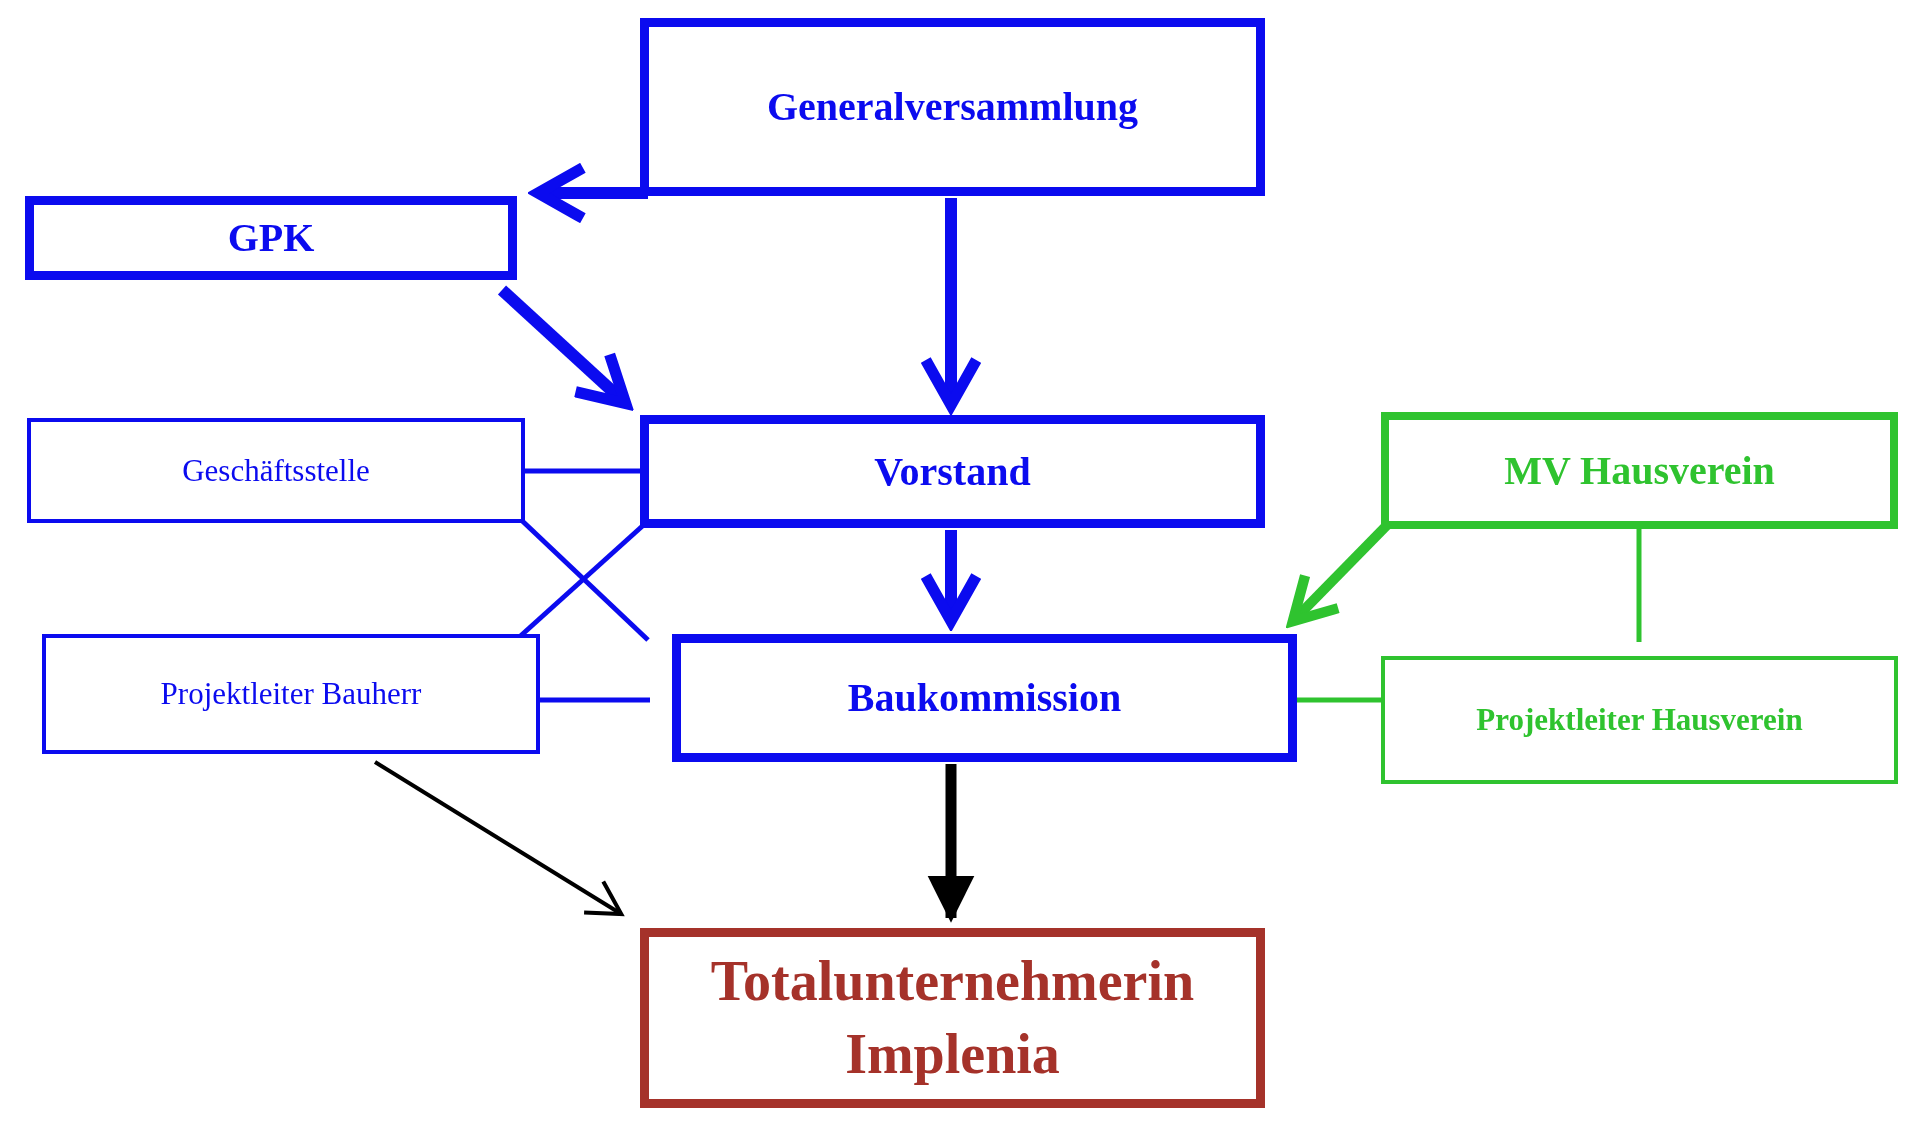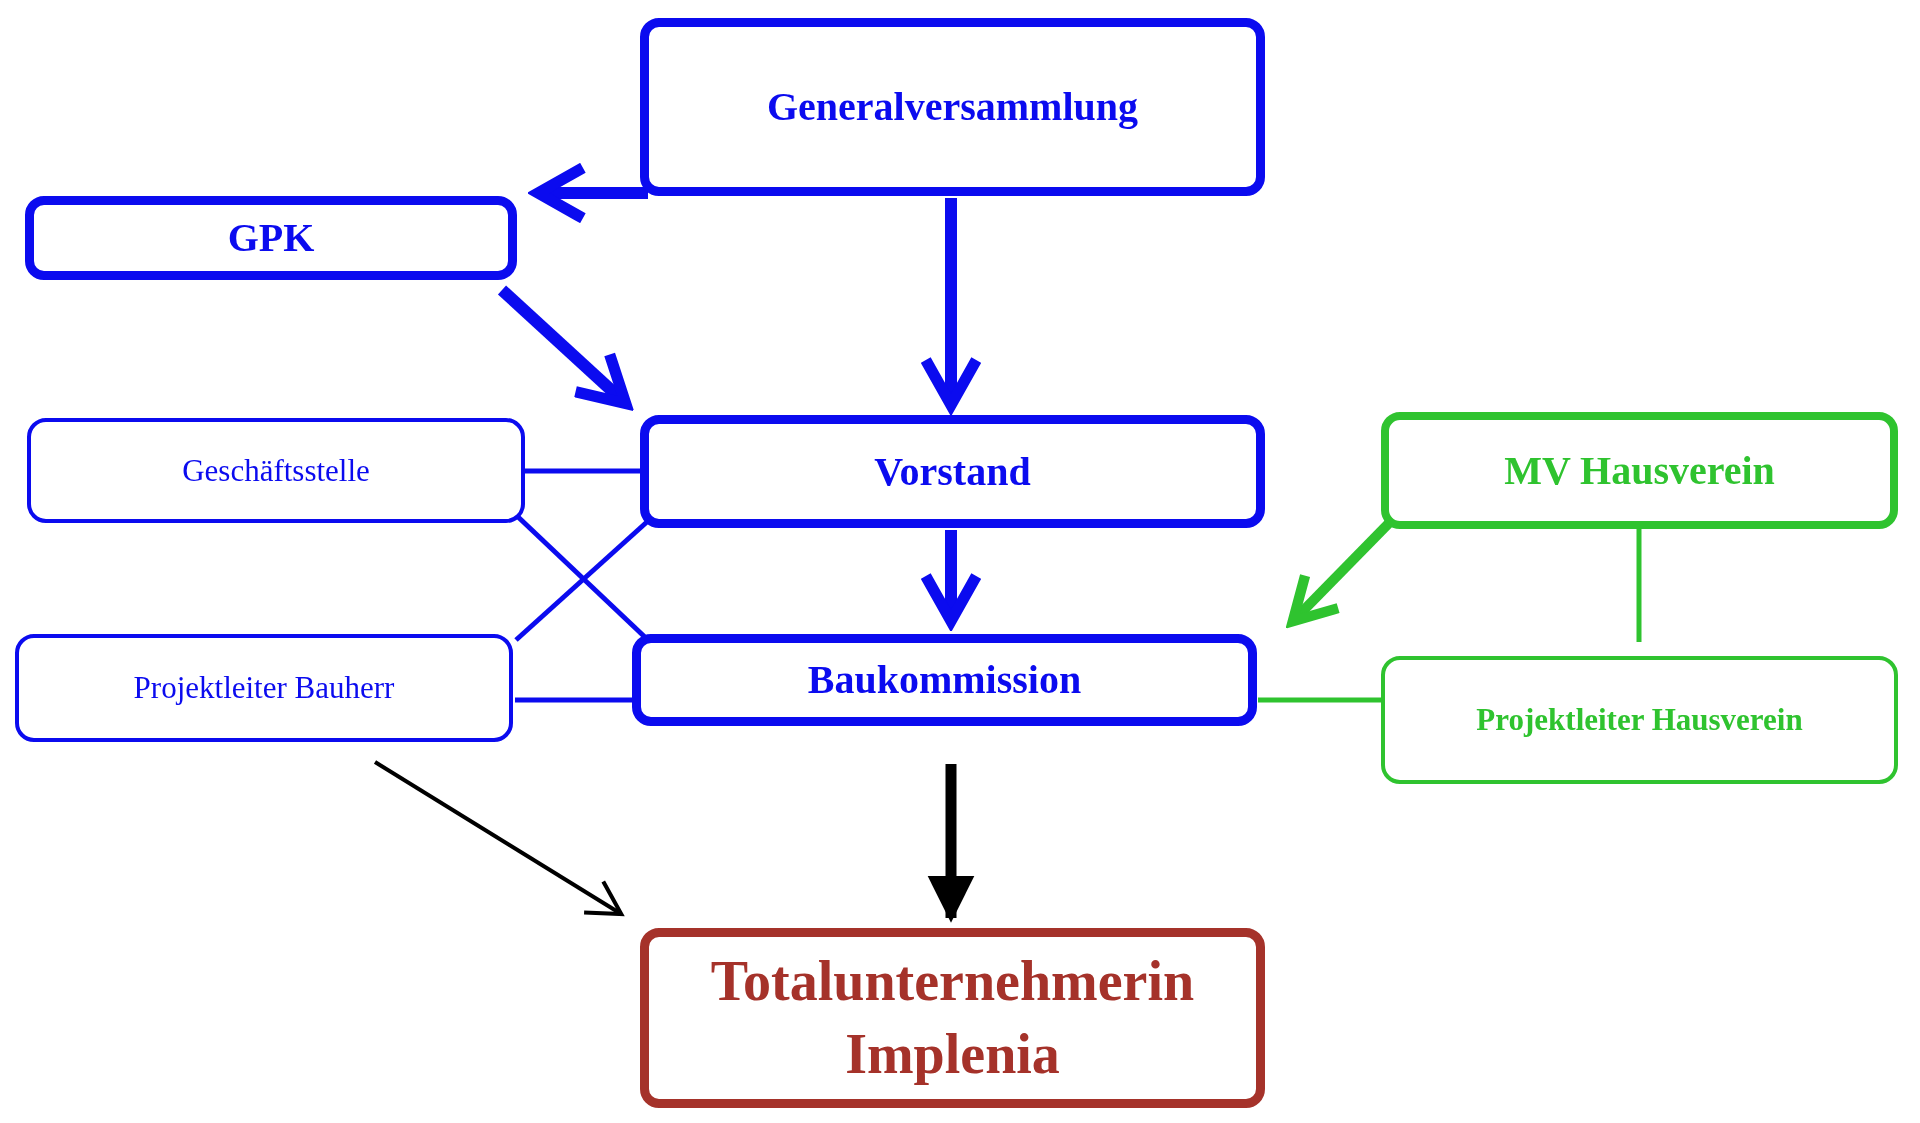--- a/index.html
+++ b/index.html
@@ -27,21 +27,20 @@
   .node {
     position: absolute;
     background: #ffffff;
     display: flex;
     flex-direction: column;
     align-items: center;
     justify-content: center;
     text-align: center;
     z-index: 1;
     line-height: 1.2;
-    border-radius: 19px;
   }
   .blue-thick {
     border: 9px solid var(--c-blue);
     color: var(--c-blue);
     font-weight: bold;
     font-size: 40px;
   }
   .blue-thin {
     border: 4px solid var(--c-blue);
     color: var(--c-blue);
@@ -66,22 +65,22 @@
     color: var(--c-red);
     font-weight: bold;
     font-size: 56px;
     line-height: 1.3;
   }
   
   .n-generalversammlung { left: 640px; top: 18px;  width: 625px; height: 178px; }
   .n-gpk               { left: 25px;  top: 196px; width: 492px; height: 84px; }
   .n-vorstand          { left: 640px; top: 415px; width: 625px; height: 113px; text-align: center; }
   .n-geschaeftsstelle  { left: 27px;  top: 418px; width: 498px; height: 105px; }
-  .n-projektleiter-bauherr { left: 15px; top: 634px; width: 498px; height: 108px; }
-  .n-baukommission     { left: 632px; top: 634px; width: 625px; height: 92px; }
+  .n-projektleiter-bauherr { left: 42px; top: 634px; width: 498px; height: 120px; }
+  .n-baukommission     { left: 672px; top: 634px; width: 625px; height: 128px; }
   .n-mv-hausverein     { left: 1381px; top: 412px; width: 517px; height: 117px; }
   .n-projektleiter-hausverein { left: 1381px; top: 634px; width: 517px; height: 128px; }
   .n-totalunternehmerin { left: 640px; top: 928px; width: 625px; height: 180px; }
 
   .stroke-blue  { stroke: var(--c-blue); }
   .stroke-green { stroke: var(--c-green); }
   .stroke-black { stroke: var(--c-black); }
 </style>
 </head>
 <body>

